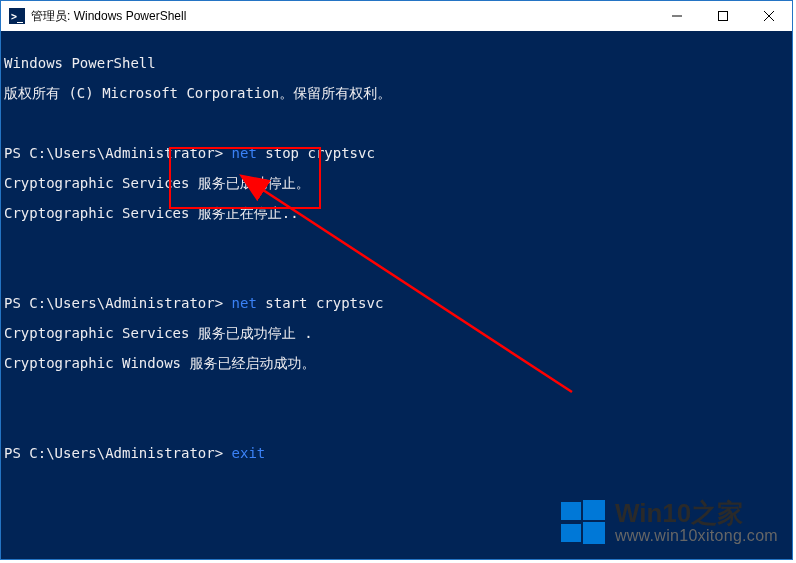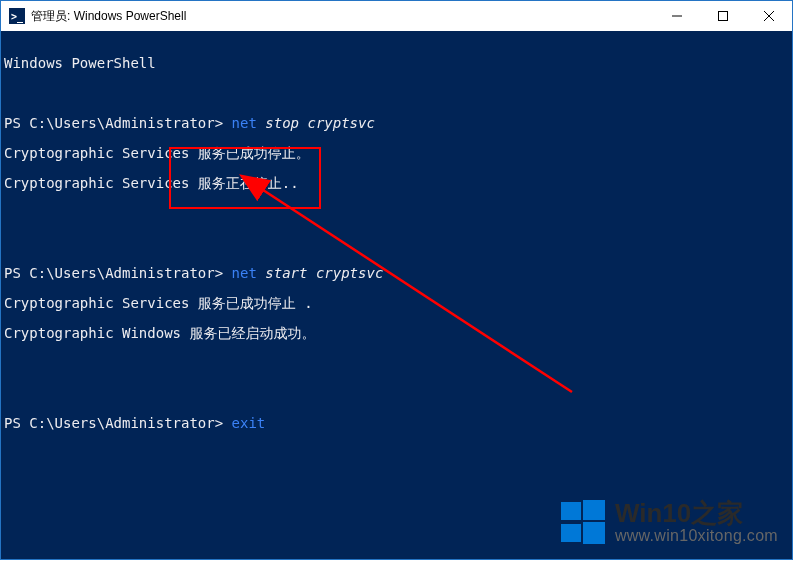--- a/index.html
+++ b/index.html
@@ -84,21 +84,20 @@
     }
     .prompt {
       color: #eeedf0;
       margin-top: 11px;
     }
     .cmd {
       color: #3b82f6;
     }
     .arg {
       color: #eeedf0;
-      font-style: italic;
     }
     .highlight-box {
       position: absolute;
       border: 2px solid #ff0000;
       background: transparent;
       pointer-events: none;
     }
     .arrow-svg {
       position: absolute;
       pointer-events: none;
@@ -156,20 +155,21 @@
         <svg width="10" height="10" viewBox="0 0 10 10">
             <line x1="0" y1="0" x2="10" y2="10" stroke="#000" stroke-width="1"></line>
             <line x1="10" y1="0" x2="0" y2="10" stroke="#000" stroke-width="1"></line>
           </svg>
       </div>
     </div>
   </div>
 
   <div class="terminal">
 <div class="line"><span>Windows PowerShell</span></div>
+<div class="line"><span>版权所有 (C) Microsoft Corporation。保留所有权利。</span></div>
 <div class="line"></div>
 <div class="line"><span class="prompt">PS C:\Users\Administrator&gt;</span><span class="cmd"> net</span><span class="arg"> stop cryptsvc</span></div>
 <div class="line"><span>Cryptographic Services 服务已成功停止。</span></div>
 <div class="line"><span>Cryptographic Services 服务正在停止..</span></div>
 <div class="line"></div>
 <div class="line"></div>
 <div class="line"><span class="prompt">PS C:\Users\Administrator&gt;</span><span class="cmd"> net</span><span class="arg"> start cryptsvc</span></div>
 <div class="line"><span>Cryptographic Services 服务已成功停止 .</span></div>
 <div class="line"><span>Cryptographic Windows 服务已经启动成功。</span></div>
 <div class="line"></div>

